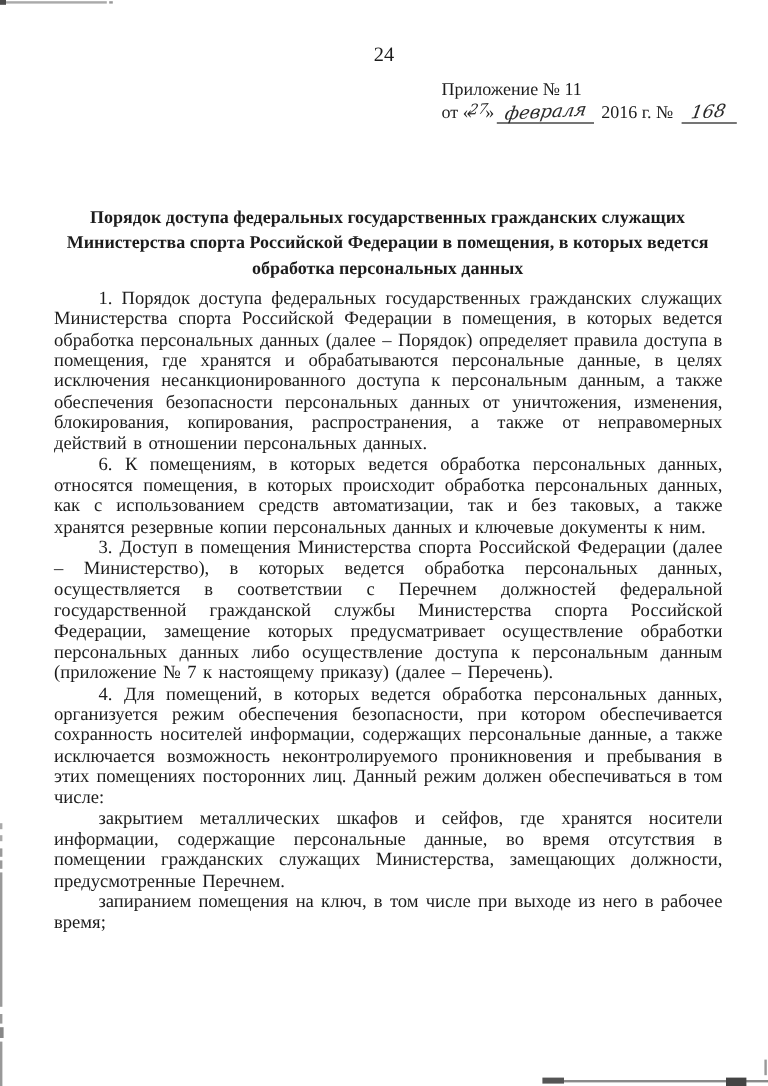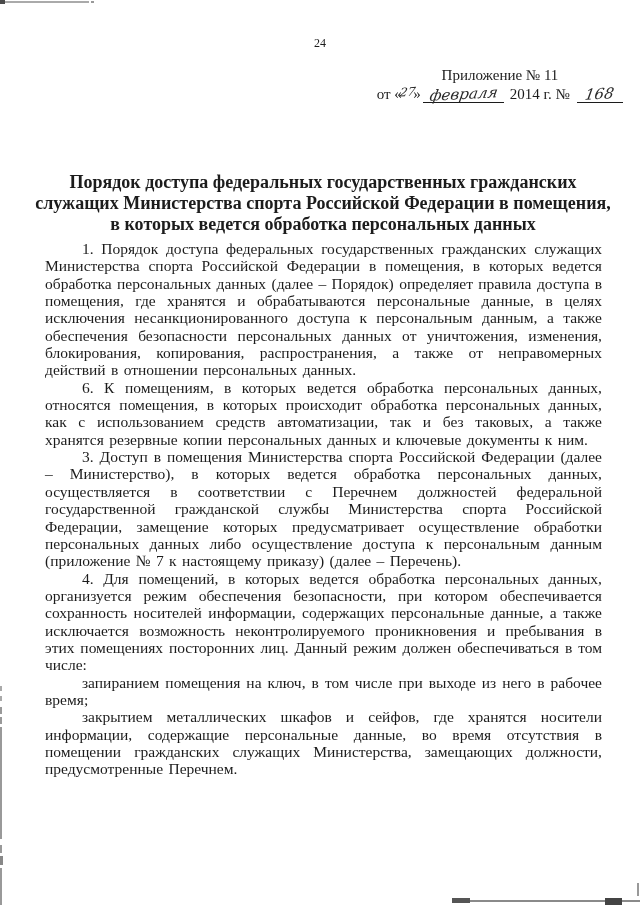--- a/index.html
+++ b/index.html
@@ -14,28 +14,28 @@
     color: #1c1c1c;
   }
 
   
   .art { position: absolute; pointer-events: none; }
 
   .page-number {
     position: absolute;
     top: 36px; left: 0; right: 0;
     text-align: center;
-    font-size: 12px;
+    font-size: 17px;
     font-family: Liberation Serif, serif;
   }
 
   .appendix {
     position: absolute;
     top: 66px; left: 368px; width: 264px;
-    text-align: center;
+    text-align: left;
     font-size: 15px;
     line-height: 19px;
   }
   .appendix .date-line { white-space: nowrap; }
 
   .handwriting {
     display: inline-block;
     font-family: "DejaVu Serif", serif;
     font-style: italic;
     transform: skewX(-12deg) rotate(-3deg);
@@ -60,21 +60,21 @@
     padding: 0 10px 0 8px;
     margin-left: 3px;
     line-height: 15px;
   }
 
   .doc-title {
     position: absolute;
     top: 172px; left: 30px; right: 24px;
     text-align: center;
     font-weight: bold;
-    font-size: 18px;
+    font-size: 15px;
     line-height: 21px;
   }
 
   .doc-body {
     position: absolute;
     top: 240px; left: 45px; right: 38px;
     font-size: 15.5px;
     line-height: 17.35px;
     text-align: justify;
     word-spacing: 1.5px;
@@ -105,28 +105,28 @@
   <div class="art" style="left:455px;top:900px;width:185px;height:2px;background:#8a8a8a;"></div>
   <div class="art" style="left:452px;top:898px;width:18px;height:5px;background:#555555;"></div>
   <div class="art" style="left:605px;top:898px;width:17px;height:7px;background:#444444;"></div>
   <div class="art" style="left:637px;top:883px;width:2px;height:13px;background:#999999;"></div>
 
   <div class="page-number">24</div>
 
   <div class="appendix">
     <div>Приложение № 11</div>
     <div class="date-line">
-      <span>от «</span><span class="handwriting hand-day">27</span><span>»</span><span class="blank-month"><span class="handwriting">февраля</span></span><span> 2014 г. № </span><span class="blank-number"><span class="handwriting">168</span></span>
+      <span>от «</span><span class="handwriting hand-day">27</span><span>»</span><span class="blank-month"><span class="handwriting">февраля</span></span><span> 2016 г. № </span><span class="blank-number"><span class="handwriting">168</span></span>
     </div>
   </div>
 
   <div class="doc-title">Порядок доступа федеральных государственных гражданских служащих Министерства спорта Российской Федерации в помещения, в которых ведется обработка персональных данных</div>
 
   <div class="doc-body">
     <p>1. Порядок доступа федеральных государственных гражданских служащих Министерства спорта Российской Федерации в помещения, в которых ведется обработка персональных данных (далее – Порядок) определяет правила доступа в помещения, где хранятся и обрабатываются персональные данные, в целях исключения несанкционированного доступа к персональным данным, а также обеспечения безопасности персональных данных от уничтожения, изменения, блокирования, копирования, распространения, а также от неправомерных действий в отношении персональных данных.</p>
     <p>6. К помещениям, в которых ведется обработка персональных данных, относятся помещения, в которых происходит обработка персональных данных, как с использованием средств автоматизации, так и без таковых, а также хранятся резервные копии персональных данных и ключевые документы к ним.</p>
     <p>3. Доступ в помещения Министерства спорта Российской Федерации (далее – Министерство), в которых ведется обработка персональных данных, осуществляется в соответствии с Перечнем должностей федеральной государственной гражданской службы Министерства спорта Российской Федерации, замещение которых предусматривает осуществление обработки персональных данных либо осуществление доступа к персональным данным (приложение № 7 к настоящему приказу) (далее – Перечень).</p>
     <p>4. Для помещений, в которых ведется обработка персональных данных, организуется режим обеспечения безопасности, при котором обеспечивается сохранность носителей информации, содержащих персональные данные, а также исключается возможность неконтролируемого проникновения и пребывания в этих помещениях посторонних лиц. Данный режим должен обеспечиваться в том числе:</p>
+    <p>закрытием металлических шкафов и сейфов, где хранятся носители информации, содержащие персональные данные, во время отсутствия в помещении гражданских служащих Министерства, замещающих должности, предусмотренные Перечнем.</p>
     <p>запиранием помещения на ключ, в том числе при выходе из него в рабочее время;</p>
-    <p>закрытием металлических шкафов и сейфов, где хранятся носители информации, содержащие персональные данные, во время отсутствия в помещении гражданских служащих Министерства, замещающих должности, предусмотренные Перечнем.</p>
   </div>
 
 </div>
 
 </body></html>

